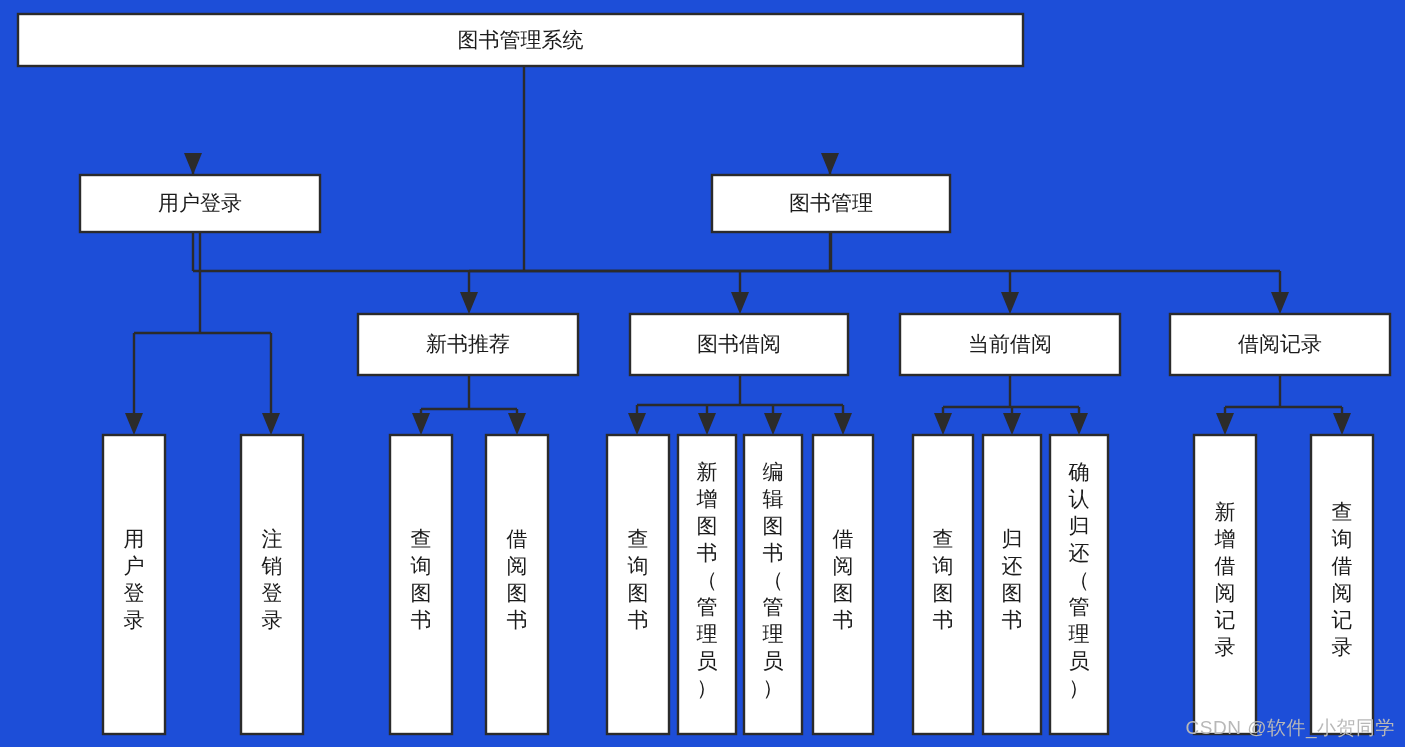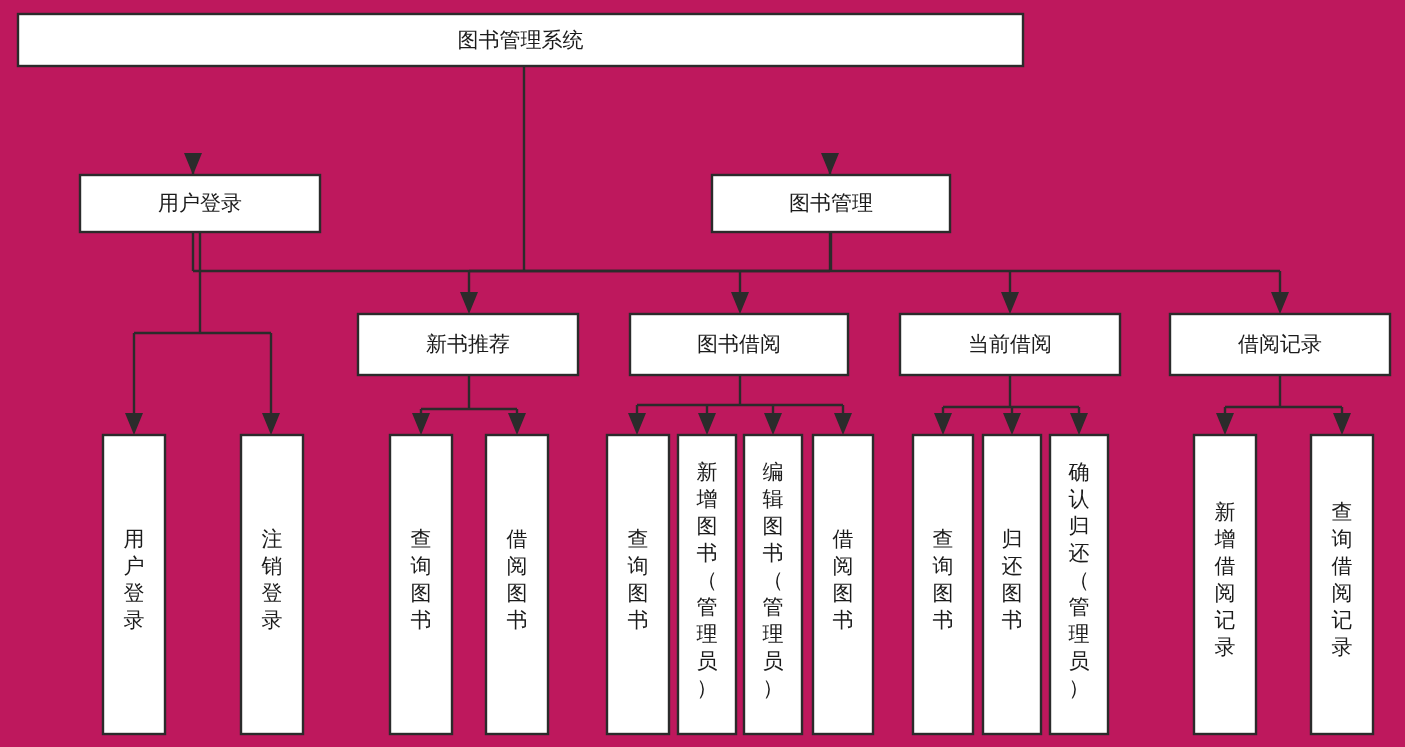--- a/index.html
+++ b/index.html
@@ -8,21 +8,21 @@
     padding: 0;
     background: #ffffff;
   }
   body {
     font-family: "Liberation Sans", "DejaVu Sans", sans-serif;
   }
   #diagram-root {
     position: relative;
     width: 1405px;
     height: 747px;
-    background: #be185d;
+    background: #1d4ed8;
     overflow: hidden;
   }
   svg.diagram-canvas {
     position: absolute;
     left: 0;
     top: 0;
     width: 1405px;
     height: 747px;
     display: block;
   }
@@ -220,13 +220,14 @@
           <text x="1225" y="519" class="node-label-vertical"><tspan x="1225" dy="0">新</tspan><tspan x="1225" dy="27">增</tspan><tspan x="1225" dy="27">借</tspan><tspan x="1225" dy="27">阅</tspan><tspan x="1225" dy="27">记</tspan><tspan x="1225" dy="27">录</tspan></text>
         </g>
         <g>
           <rect x="1311" y="435" width="62" height="299" class="node-box"></rect>
           <text x="1342" y="519" class="node-label-vertical"><tspan x="1342" dy="0">查</tspan><tspan x="1342" dy="27">询</tspan><tspan x="1342" dy="27">借</tspan><tspan x="1342" dy="27">阅</tspan><tspan x="1342" dy="27">记</tspan><tspan x="1342" dy="27">录</tspan></text>
         </g>
       </g>
 
   </svg>
 
+  <div class="watermark-text">CSDN @软件_小贺同学</div>
 </div>
 
 </body></html>

